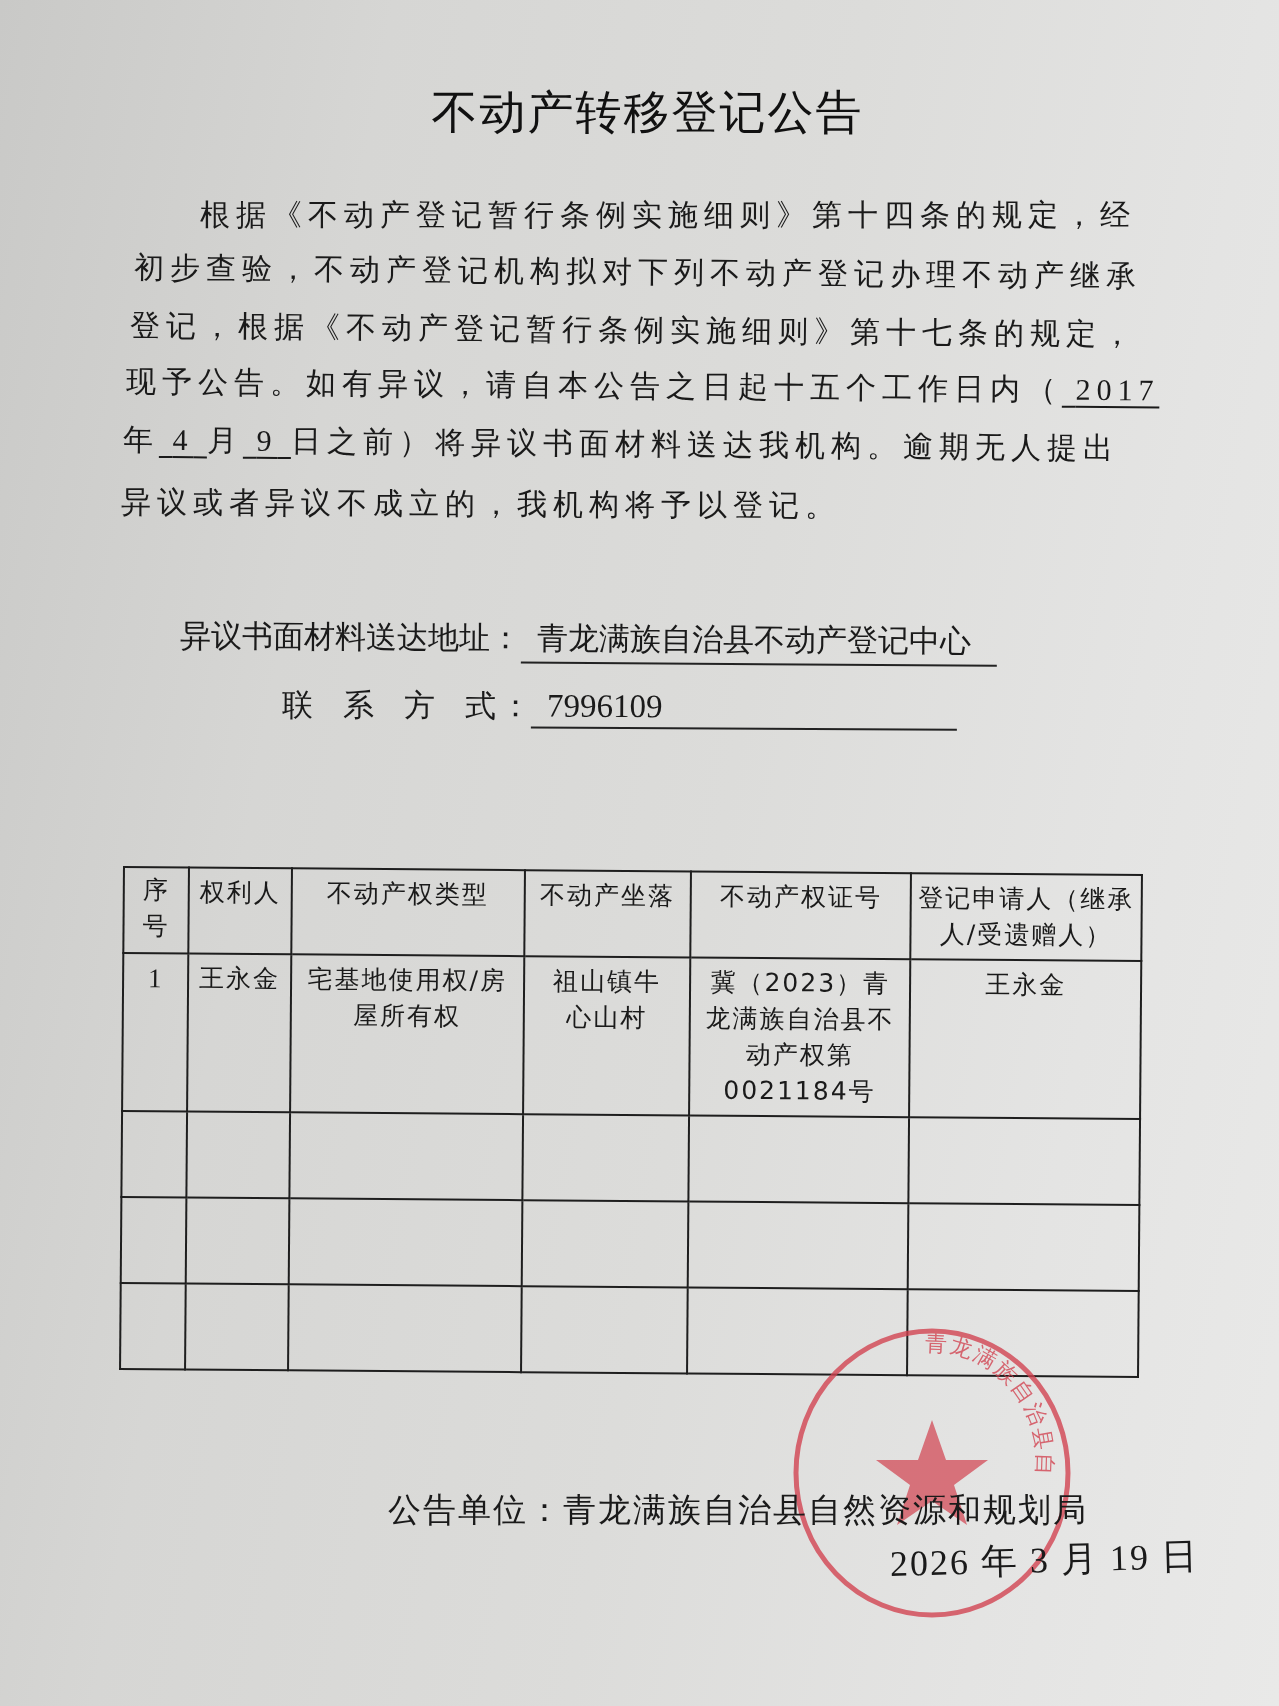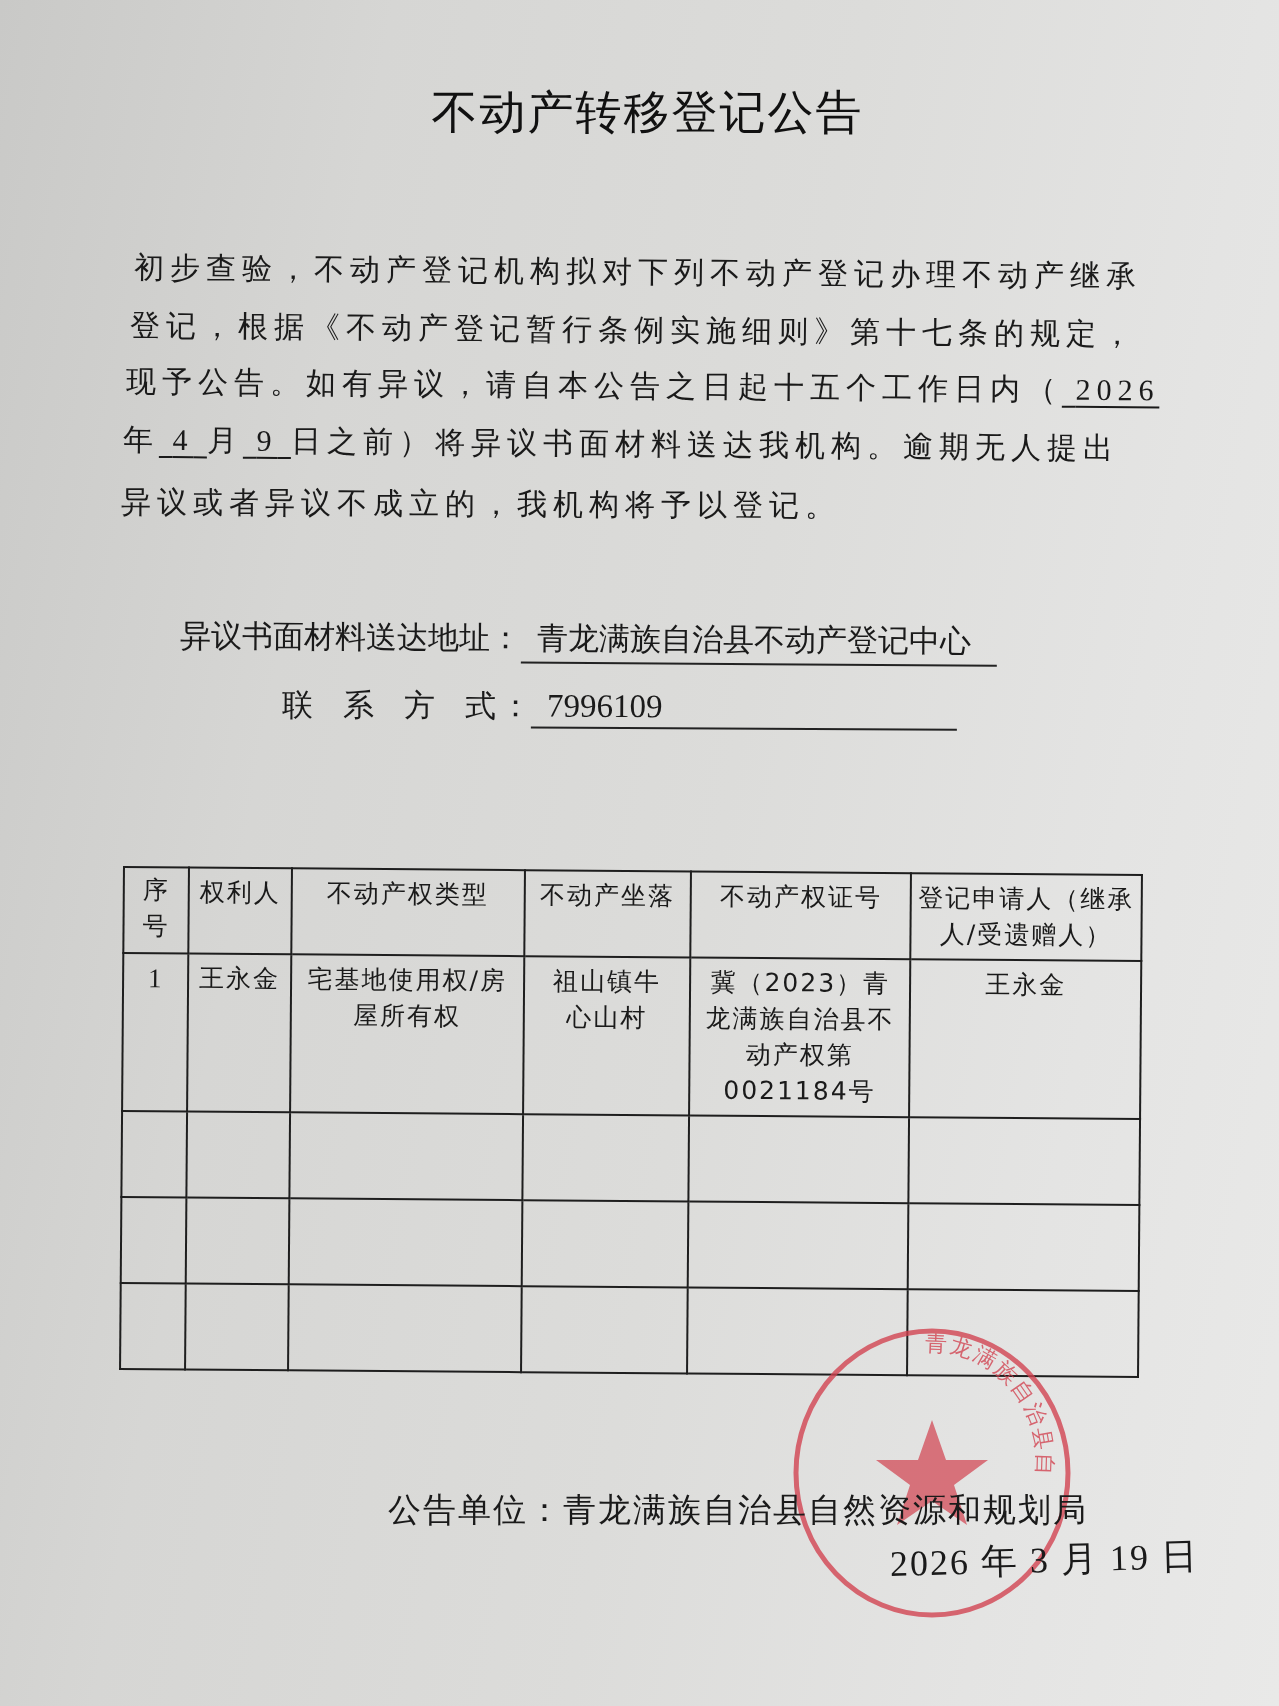--- a/index.html
+++ b/index.html
@@ -114,25 +114,26 @@
       pointer-events: none;
     }
   </style>
 </head>
 <body>
 
 <div class="page">
 
   <div class="title">不动产转移登记公告</div>
 
+  <div class="line" style="left:200px; top:195px;">根据《不动产登记暂行条例实施细则》第十四条的规定，经</div>
   <div class="line" style="left:134px; top:252px; transform:rotate(0.5deg);">初步查验，不动产登记机构拟对下列不动产登记办理不动产继承</div>
   <div class="line" style="left:130px; top:310px; transform:rotate(0.5deg);">登记，根据《不动产登记暂行条例实施细则》第十七条的规定，</div>
 
   <div class="line" style="left:126px; top:366px; transform:rotate(0.5deg);">
-    <span>现予公告。如有异议，请自本公告之日起十五个工作日内（</span><span class="u">&nbsp;<span>2026</span></span>
+    <span>现予公告。如有异议，请自本公告之日起十五个工作日内（</span><span class="u">&nbsp;<span>2017</span></span>
   </div>
 
   <div class="line" style="left:123px; top:424px; transform:rotate(0.5deg);">
     <span>年</span><span class="u">&nbsp;<span>4</span>&nbsp;</span><span>月</span><span class="u">&nbsp;<span>9</span>&nbsp;</span><span>日之前）将异议书面材料送达我机构。逾期无人提出</span>
   </div>
 
   <div class="line" style="left:121px; top:484px; transform:rotate(0.3deg);">异议或者异议不成立的，我机构将予以登记。</div>
 
   <div class="field-row" style="left:180px; top:618px; transform:rotate(0.4deg);">
     <span>异议书面材料送达地址：</span><span class="field-value" style="width:460px;">青龙满族自治县不动产登记中心</span>

